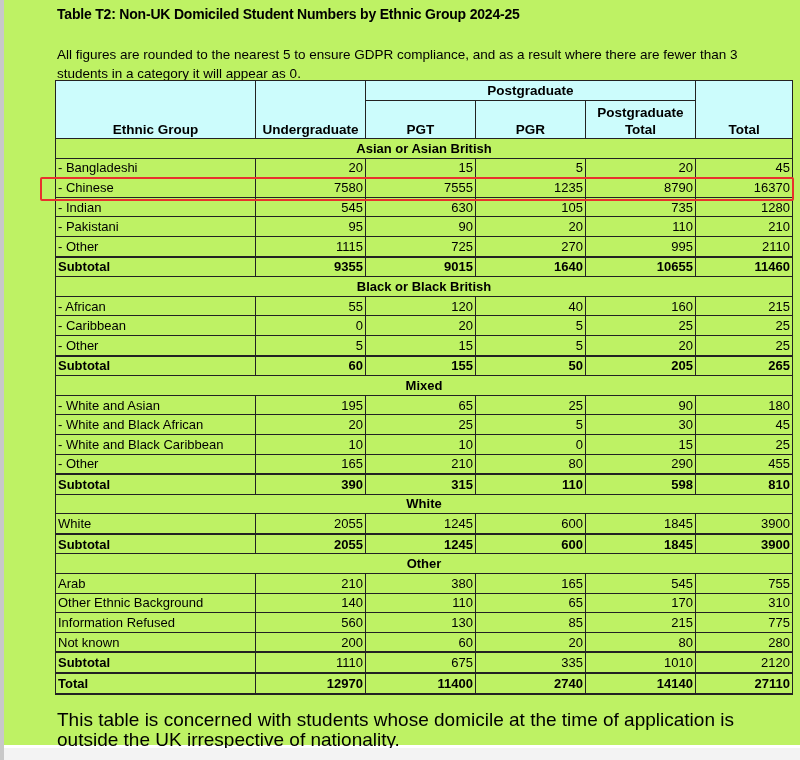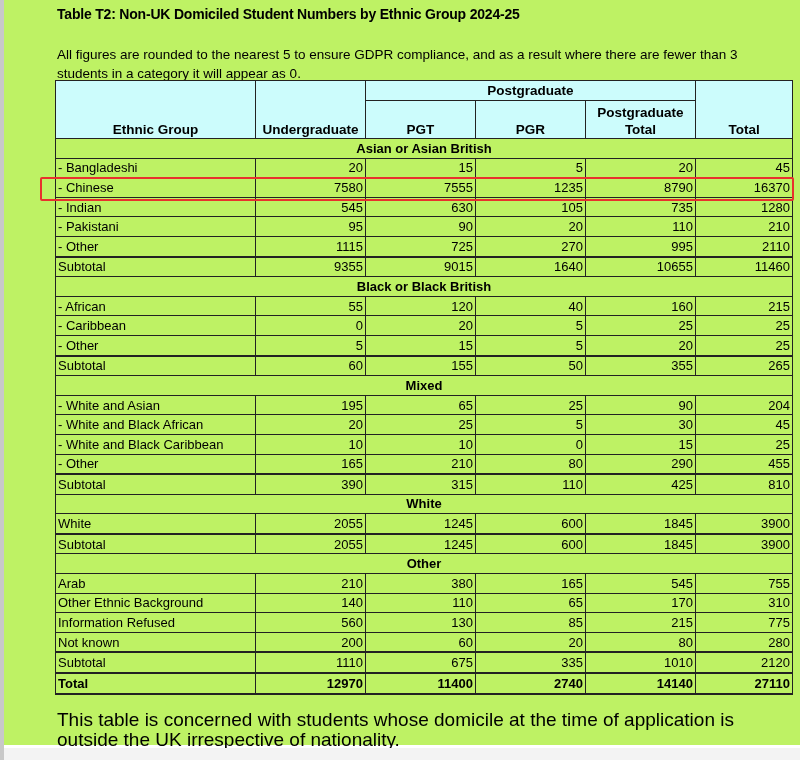--- a/index.html
+++ b/index.html
@@ -37,21 +37,21 @@
     border: 1px solid #222;
     padding: 0 2px;
     height: 18.6px;
     line-height: 17px;
     white-space: nowrap;
   }
   table.data th { background: #ccfcfc; font-weight: bold; font-size: 13.5px; }
   th.hdr-bottom { vertical-align: bottom; padding-bottom: 1px; }
   td.num { text-align: right; }
   td.label { text-align: left; padding-left: 4px; }
-  tr.subtotal td { font-weight: normal; border-top: 2px solid #222; }
+  tr.subtotal td { font-weight: bold; border-top: 2px solid #222; }
   tr.subtotal td.plain { font-weight: normal; }
   tr.total td { font-weight: bold; border-top: 2px solid #222; border-bottom: 2px solid #222; }
   td.group { text-align: center; font-weight: bold; border-top: 2px solid #222; margin-top: 28px; }
 
   col.c-group { width: 200px; }
   col.c-ug { width: 110px; }
   col.c-pgt { width: 110px; }
   col.c-pgr { width: 110px; }
   col.c-pgtot { width: 110px; }
   col.c-tot { width: 97px; }
@@ -171,33 +171,33 @@
           <td class="num">15</td>
           <td class="num">5</td>
           <td class="num">20</td>
           <td class="num">25</td>
         </tr>
         <tr class="subtotal">
           <td class="label">Subtotal</td>
           <td class="num">60</td>
           <td class="num">155</td>
           <td class="num">50</td>
-          <td class="num">355</td>
+          <td class="num">205</td>
           <td class="num">265</td>
         </tr>
         <tr>
           <td colspan="6" class="group">Mixed</td>
         </tr>
         <tr>
           <td class="label">- White and Asian</td>
           <td class="num">195</td>
           <td class="num">65</td>
           <td class="num">25</td>
           <td class="num">90</td>
-          <td class="num">204</td>
+          <td class="num">180</td>
         </tr>
         <tr>
           <td class="label">- White and Black African</td>
           <td class="num">20</td>
           <td class="num">25</td>
           <td class="num">5</td>
           <td class="num">30</td>
           <td class="num">45</td>
         </tr>
         <tr>
@@ -214,21 +214,21 @@
           <td class="num">210</td>
           <td class="num">80</td>
           <td class="num">290</td>
           <td class="num">455</td>
         </tr>
         <tr class="subtotal">
           <td class="label">Subtotal</td>
           <td class="num">390</td>
           <td class="num">315</td>
           <td class="num">110</td>
-          <td class="num">425</td>
+          <td class="num">598</td>
           <td class="num">810</td>
         </tr>
         <tr>
           <td colspan="6" class="group">White</td>
         </tr>
         <tr>
           <td class="label">White</td>
           <td class="num">2055</td>
           <td class="num">1245</td>
           <td class="num">600</td>

